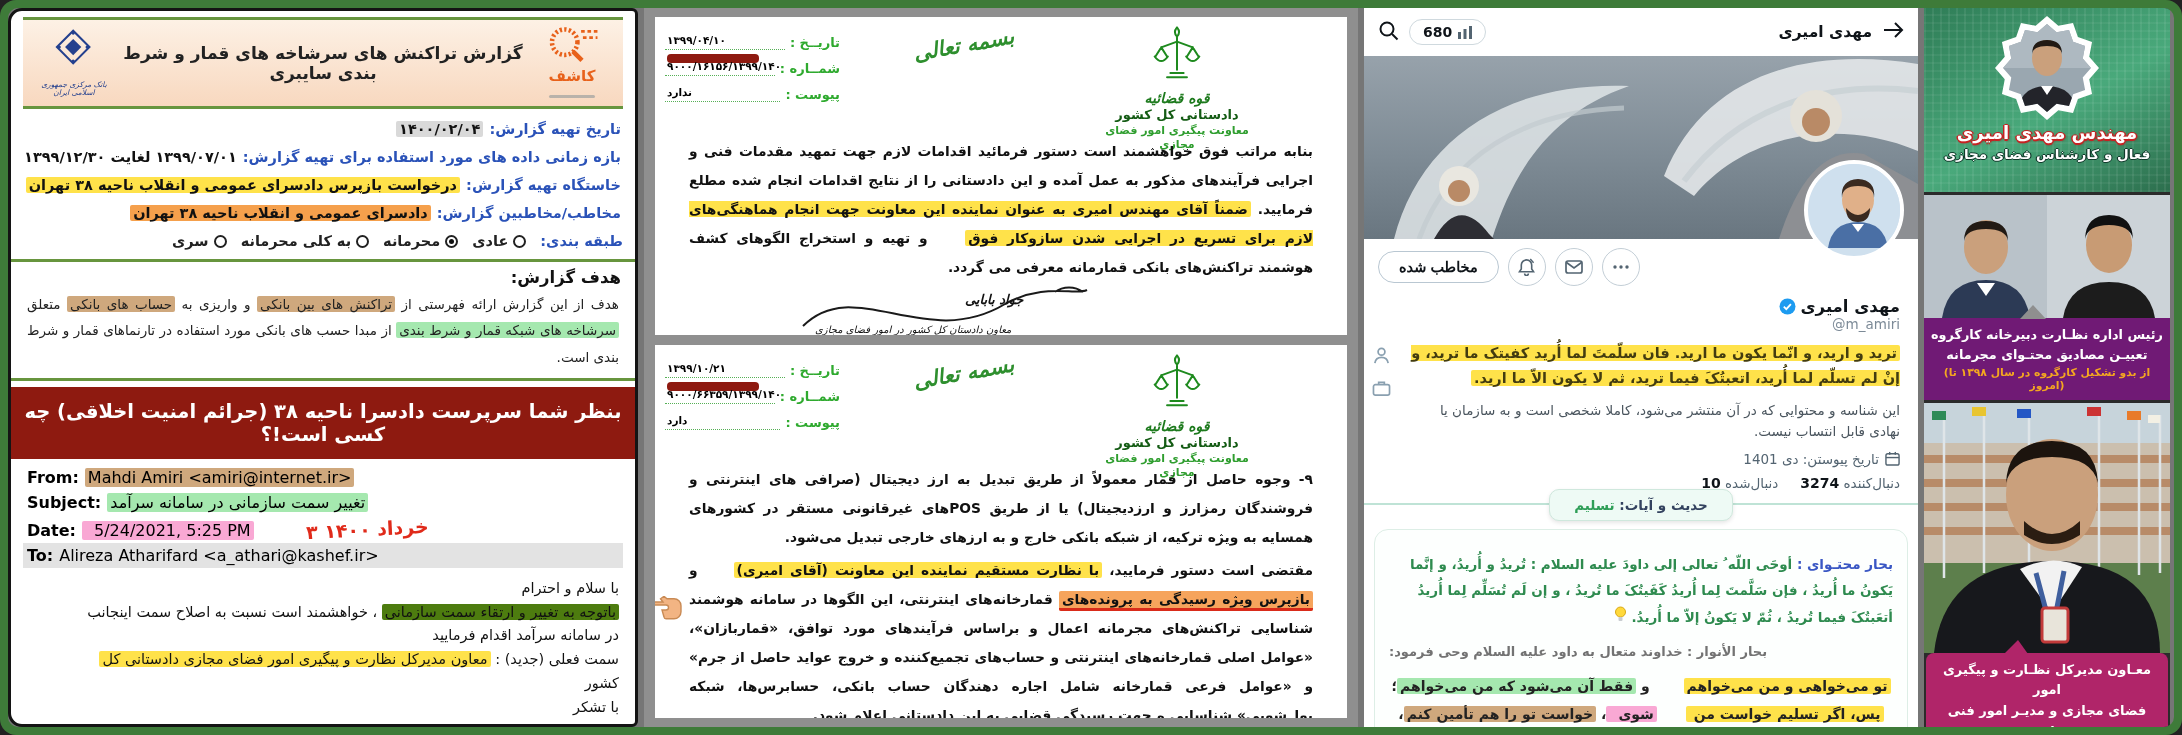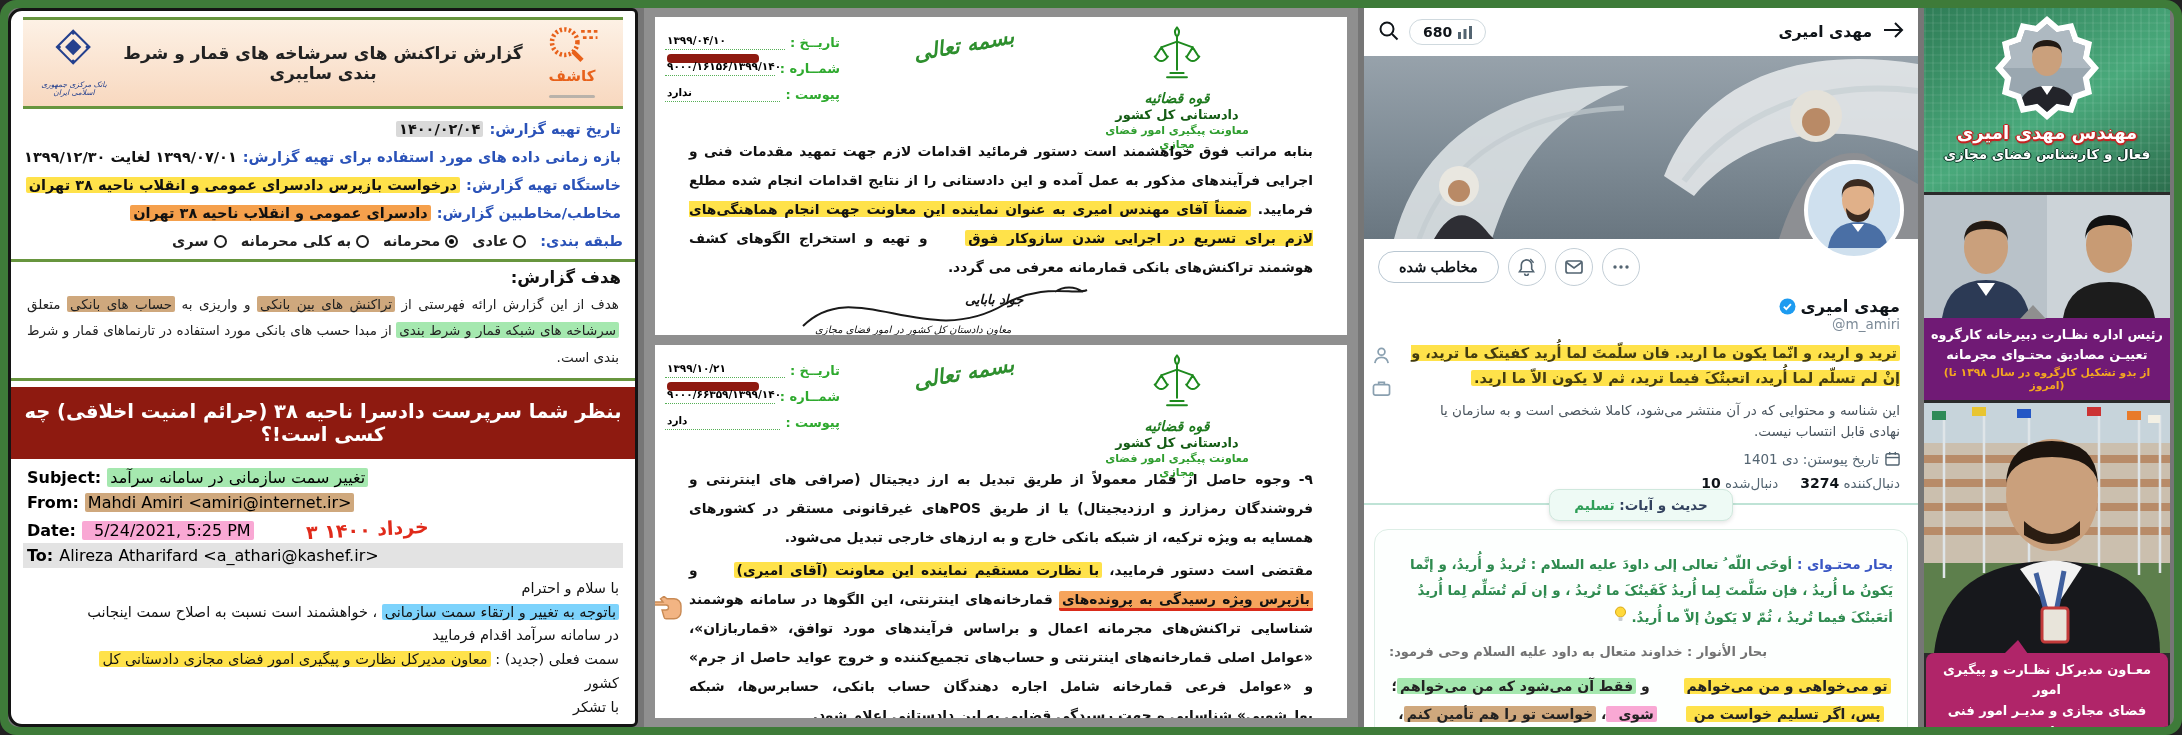--- a/index.html
+++ b/index.html
@@ -4,21 +4,21 @@
 <style>
   html,body{margin:0;padding:0;}
   body{font-family:"DejaVu Sans",sans-serif;background:#222;}
   #app{width:2182px;height:735px;box-sizing:border-box;background:#3e7b39;padding:8px;border-radius:16px;position:relative;}
   .board{width:100%;height:100%;background:#767676;display:flex;gap:6px;border-radius:10px;overflow:hidden;}
   .hl{padding:0 3px;border-radius:2px;}
   .hl-gray{background:#d9d9d9;}
   .hl-yellow{background:#ffe24a;margin-left:29px;}
   .hl-gold{background:#f9a8d4;padding-left:12px;}
   .hl-orange{background:#f5a04c;}
-  .hl-peach{background:#7dd3fc;}
+  .hl-peach{background:#4d7c0f;}
   .hl-mint{background:#a5e8af;}
   .hl-tan{background:#cfa87d;}
   .hl-red{background:#f05545;}
   .hl-orange-u{background:#f6a45c;border-bottom:3px solid #d92b1a;padding-bottom:1px;}
 
   
   .p1{width:630px;background:#fff;border:3px solid #141414;border-radius:14px 6px 6px 14px;box-sizing:border-box;overflow:hidden;direction:rtl;padding:0 12px;flex:none;}
   .r-header{margin-top:6px;border-top:3px solid #67953e;border-bottom:3px solid #67953e;background:linear-gradient(180deg,#fdf1e5,#f8d8bf);height:86px;display:flex;align-items:center;justify-content:space-between;padding:0 8px;}
   .r-title{font-size:17px;font-weight:bold;color:#222;text-align:center;flex:1;padding:0 6px;}
   .logo-box{width:86px;text-align:center;line-height:1.1;}
@@ -199,22 +199,22 @@
     </div>
 
     <hr class="gline">
     <div class="goal-h">هدف گزارش:</div>
     <p class="goal"><span>هدف از این گزارش ارائه فهرستی از </span><span class="hl hl-tan">تراکنش های بین بانکی</span><span> و واریزی به </span><span class="hl hl-tan">حساب های بانکی</span><span> متعلق </span><span class="hl hl-mint">سرشاخه های شبکه قمار و شرط بندی</span><span> از مبدا حسب های بانکی مورد استفاده در تارنماهای قمار و شرط بندی است.</span></p>
     <hr class="gline">
 
     <div class="banner">بنظر شما سرپرست دادسرا ناحیه ۳۸ (جرائم امنیت اخلاقی) چه کسی است!؟</div>
 
     <div class="email">
+      <div class="erow"><span class="elab">From:</span><span><span class="hl hl-tan">Mahdi Amiri &lt;amiri@internet.ir&gt;</span></span></div>
       <div class="erow"><span class="elab">Subject:</span><span><span class="hl hl-mint">تغییر سمت سازمانی در سامانه سرآمد</span></span></div>
-      <div class="erow"><span class="elab">From:</span><span><span class="hl hl-tan">Mahdi Amiri &lt;amiri@internet.ir&gt;</span></span></div>
       <div class="erow"><span class="elab">Date:</span><span><span class="hl hl-gold">5/24/2021, 5:25 PM</span></span><span class="sticker">۳ خرداد ۱۴۰۰</span></div>
       <div class="erow erow-to"><span class="elab">To:</span><span><span>Alireza Atharifard &lt;a_athari@kashef.ir&gt;</span></span></div>
     </div>
     <div class="ebody">
       <div><span>با سلام و احترام</span></div>
       <div><span class="hl hl-peach">باتوجه به تغییر و ارتقاء سمت سازمانی</span><span> ، خواهشمند است نسبت به اصلاح سمت اینجانب</span></div>
       <div><span>در سامانه سرآمد اقدام فرمایید</span></div>
       <div><span>سمت فعلی (جدید) : </span><span class="hl hl-yellow">معاون مدیرکل نظارت و پیگیری امور فضای مجازی دادستانی کل</span></div>
       <div><span>کشور</span></div>
       <div><span>با تشکر</span></div>

